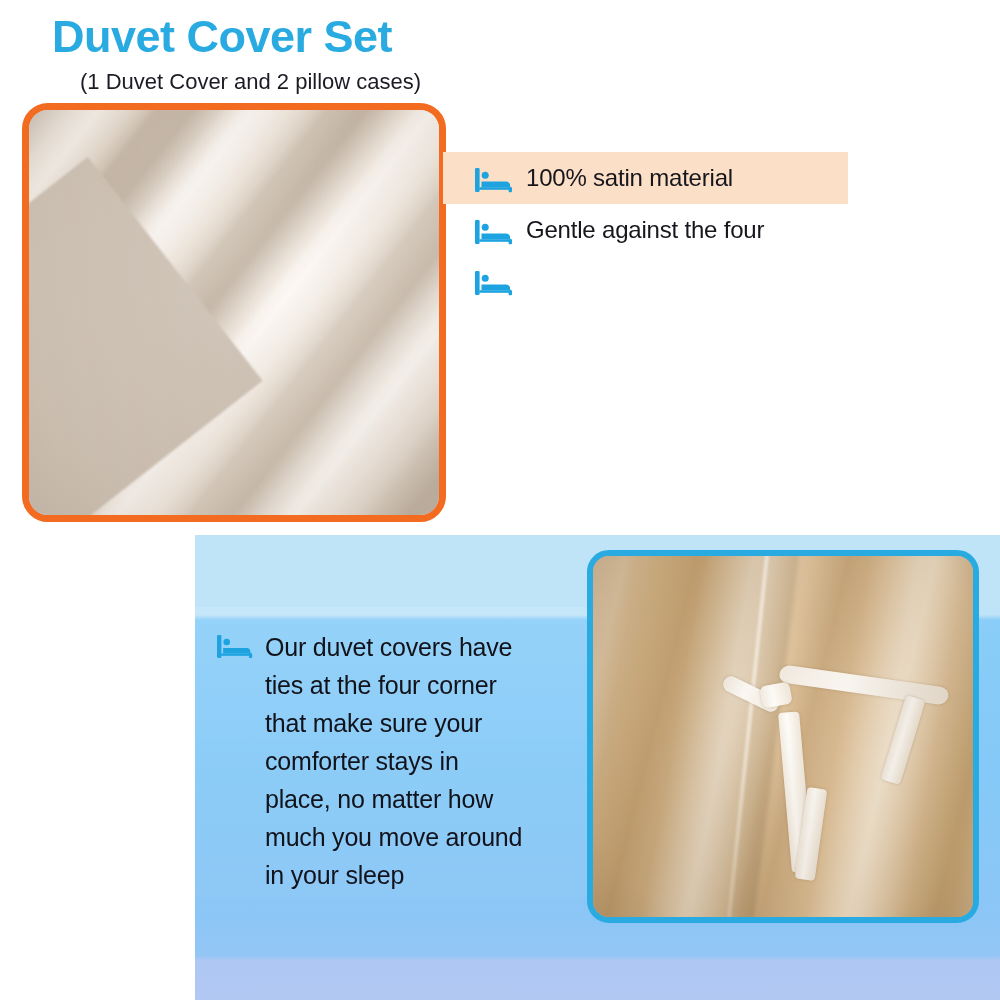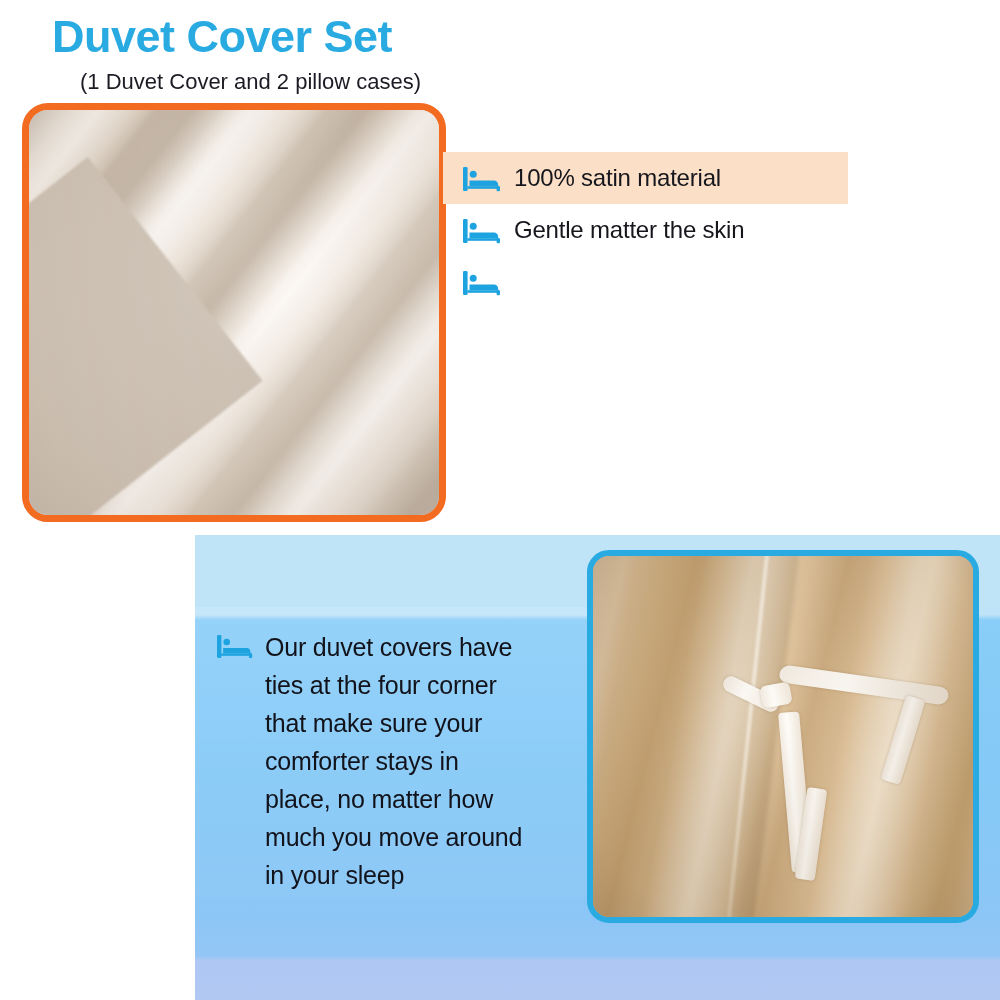--- a/index.html
+++ b/index.html
@@ -124,23 +124,23 @@
   
   #feature-list {
     position: absolute;
     left: 443px;
     top: 152px;
     width: 405px;
   }
   .feature-row {
     position: relative;
     display: flex;
-    align-items: center;
+    align-items: flex-end;
     box-sizing: border-box;
-    padding: 11px 6px 11px 20px;
+    padding: 11px 6px 11px 32px;
     min-height: 49px;
   }
   .feature-row.band {
     background: #fbdfc7;
   }
   .feature-icon {
     flex: 0 0 auto;
     width: 40px;
     height: 26px;
     margin-top: 3px;
@@ -348,21 +348,21 @@
   <div class="feature-row">
     <span class="feature-icon">
       <svg viewBox="0 0 40 26" width="40" height="26" xmlns="http://www.w3.org/2000/svg">
         <rect x="0" y="1" width="4.6" height="24" rx="1.2" fill="#1ca3e0"></rect>
         <circle cx="10.2" cy="8.3" r="3.5" fill="#1ca3e0"></circle>
         <path d="M6.5 14.6 h24.5 a4.2 4.2 0 0 1 4.2 4.2 v1.4 h-28.7 z" fill="#1ca3e0"></path>
         <rect x="4.4" y="20.2" width="32" height="2.6" fill="#1ca3e0"></rect>
         <rect x="33.6" y="20.2" width="3.4" height="5" rx="1" fill="#1ca3e0"></rect>
       </svg>
     </span>
-    <span class="feature-text">Gentle matter the skin</span>
+    <span class="feature-text">Gentle against the four</span>
   </div>
 
 
   <div class="feature-row">
     <span class="feature-icon">
       <svg viewBox="0 0 40 26" width="40" height="26" xmlns="http://www.w3.org/2000/svg">
         <rect x="0" y="1" width="4.6" height="24" rx="1.2" fill="#1ca3e0"></rect>
         <circle cx="10.2" cy="8.3" r="3.5" fill="#1ca3e0"></circle>
         <path d="M6.5 14.6 h24.5 a4.2 4.2 0 0 1 4.2 4.2 v1.4 h-28.7 z" fill="#1ca3e0"></path>
         <rect x="4.4" y="20.2" width="32" height="2.6" fill="#1ca3e0"></rect>

